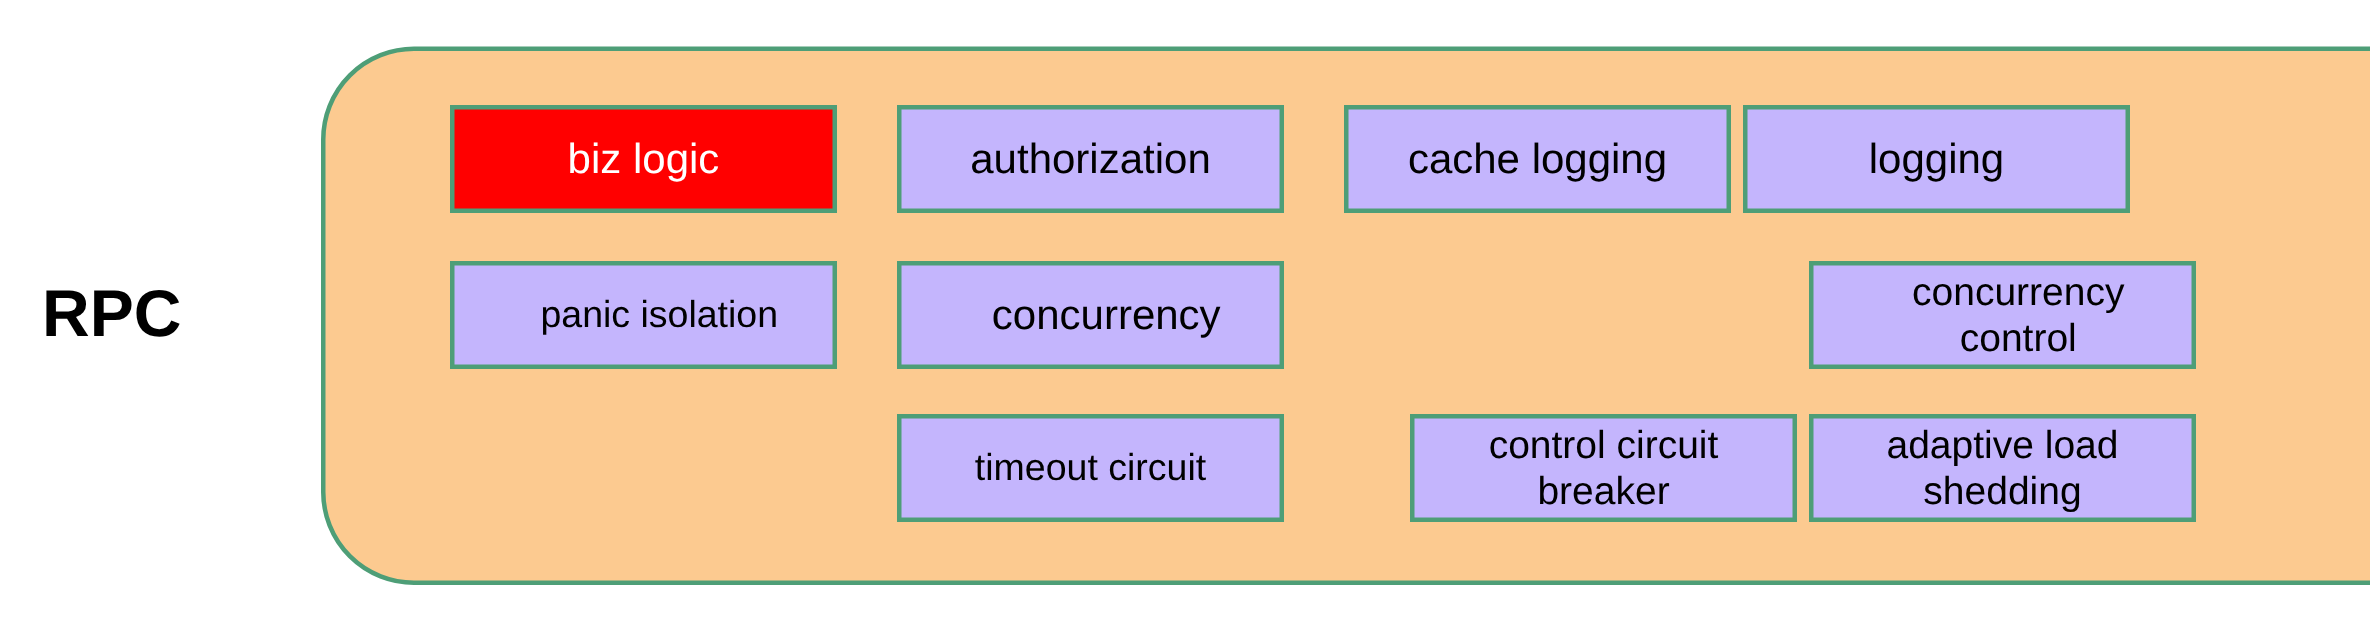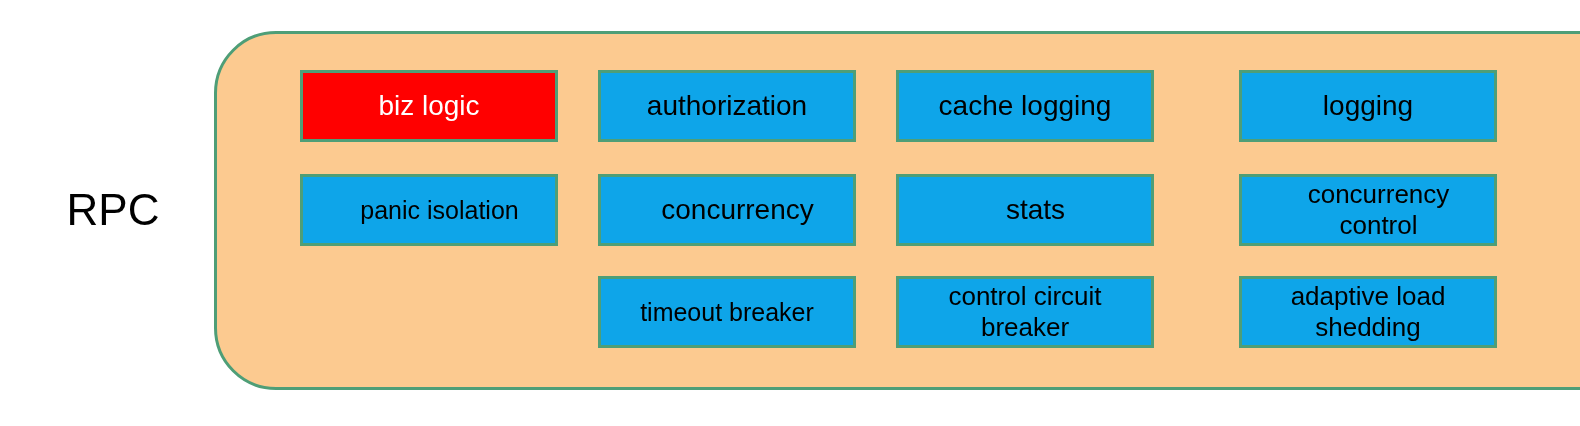--- a/index.html
+++ b/index.html
@@ -16,69 +16,71 @@
   .canvas {
     position: relative;
     width: 1580px;
     height: 426px;
   }
   .rpc-label {
     position: absolute;
     left: 28px;
     top: 184px;
     width: 170px;
-    text-align: center;
+    text-align: left;
     font-size: 44px;
     line-height: 52px;
     color: #000000;
     white-space: nowrap;
+    font-weight: bold;
   }
   .rpc-container {
     position: absolute;
     left: 214px;
     top: 31px;
     width: 1503px;
     height: 359px;
     box-sizing: border-box;
     background: #fcca90;
     border: 3px solid #4E9E77;
     border-radius: 62px;
   }
   .cell {
     position: absolute;
     box-sizing: border-box;
     width: 258px;
     height: 72px;
     border: 3px solid #4E9E77;
-    background: #0ea5e9;
+    background: #c4b5fd;
     color: #000000;
     display: flex;
     align-items: center;
     justify-content: center;
     text-align: center;
     font-size: 28px;
     line-height: 32px;
     padding: 0 4px;
   }
   .cell.highlight {
     background: #FF0000;
     color: #ffffff;
   }
   .cell.small {
     font-size: 25px;
   }
   .cell.wrap {
     font-size: 26px;
     line-height: 31px;
+    margin-left: 44px;
   }
   
   .c1 { left: 83px; }
   .c2 { left: 381px; }
   .c3 { left: 679px; }
-  .c4 { left: 1022px; }
+  .c4 { left: 945px; }
   
   .r1 { top: 36px; }
   .r2 { top: 140px; padding-left: 25px; }
   .r3 { top: 242px; }
 </style>
 </head>
 <body>
 
 <div class="canvas">
 
@@ -86,21 +88,20 @@
 
   <div class="rpc-container">
 
     <div class="cell highlight c1 r1">biz logic</div>
     <div class="cell c2 r1">authorization</div>
     <div class="cell c3 r1">cache logging</div>
     <div class="cell c4 r1">logging</div>
 
     <div class="cell small c1 r2">panic isolation</div>
     <div class="cell c2 r2">concurrency</div>
-    <div class="cell c3 r2">stats</div>
     <div class="cell wrap c4 r2">concurrency control</div>
 
-    <div class="cell small c2 r3">timeout breaker</div>
+    <div class="cell small c2 r3">timeout circuit</div>
     <div class="cell wrap c3 r3">control circuit breaker</div>
     <div class="cell wrap c4 r3">adaptive load shedding</div>
 
   </div>
 </div>
 
 </body></html>

